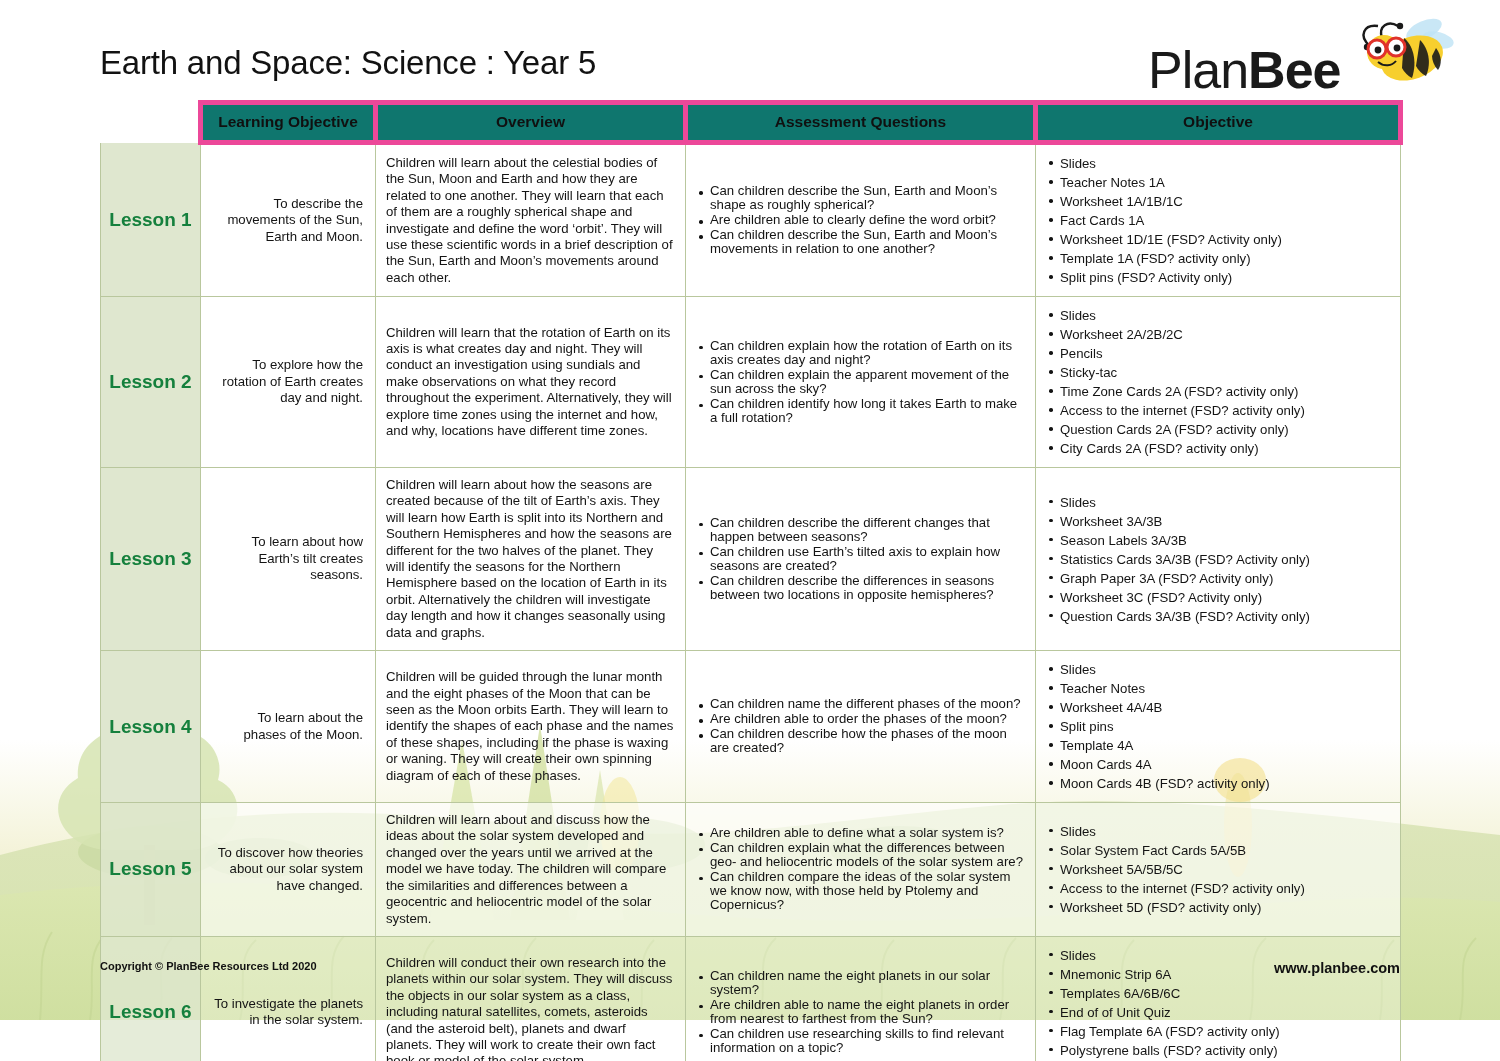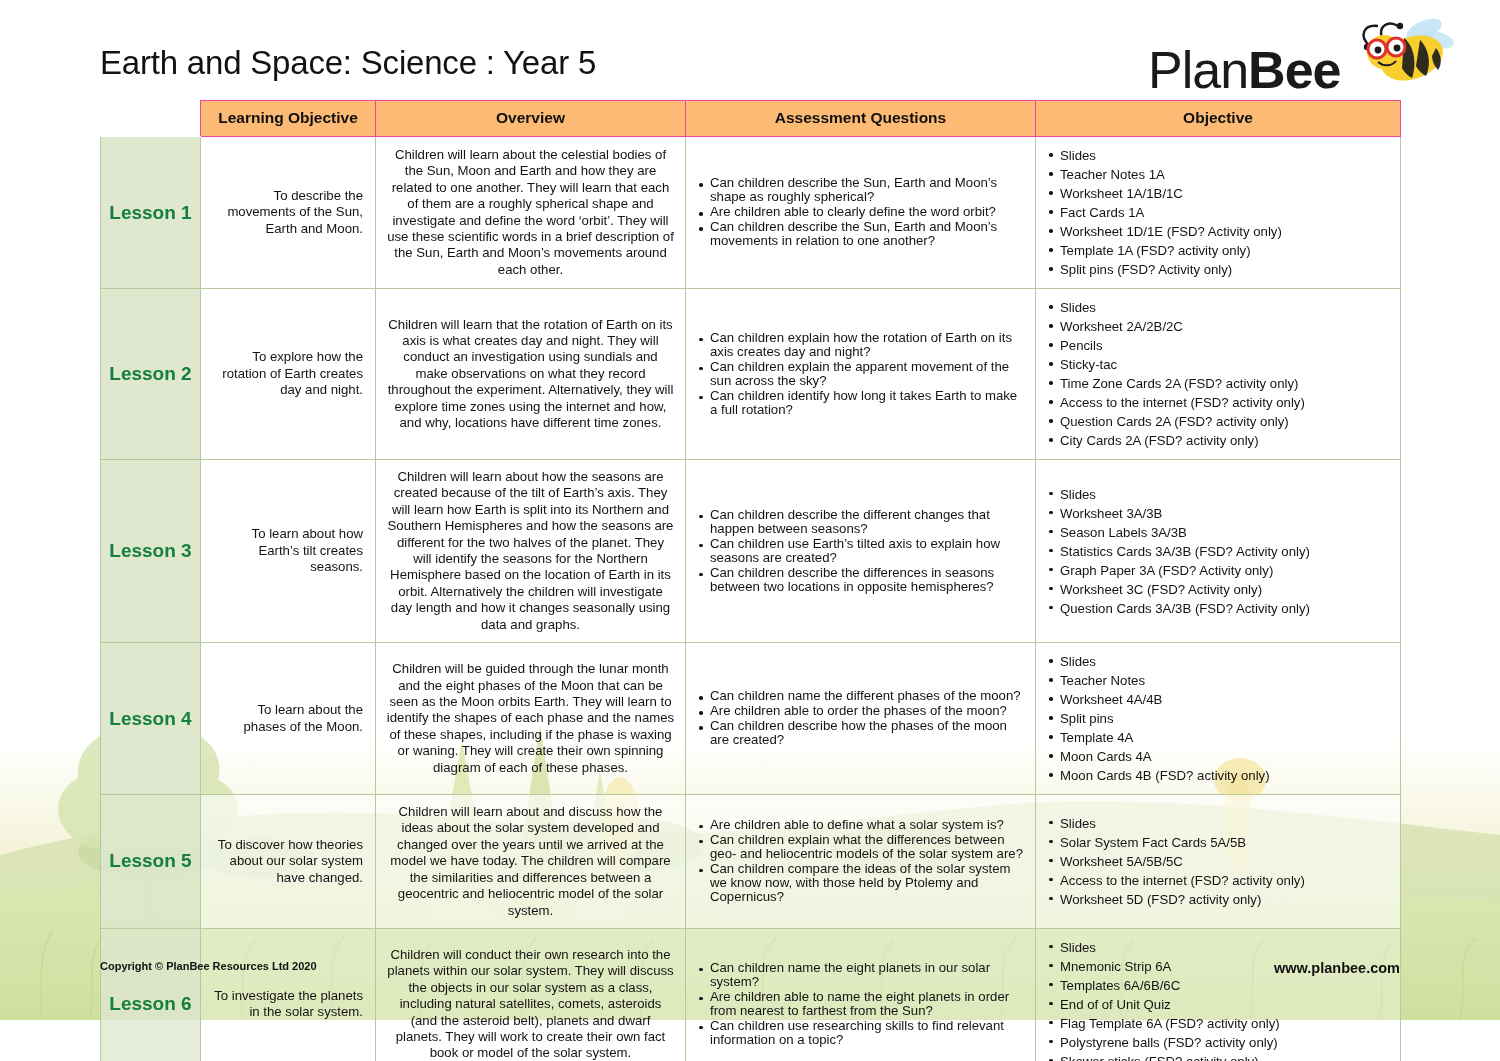--- a/index.html
+++ b/index.html
@@ -81,22 +81,22 @@
     table-layout: fixed;
   }
 
   col.c-lesson    { width: 100px; }
   col.c-objective { width: 175px; }
   col.c-overview  { width: 310px; }
   col.c-assess    { width: 350px; }
   col.c-resources { width: 365px; }
 
   thead th {
-    background: #fdba74;
-    border: 1px solid #ec4899;
+    background: #0f766e;
+    border: 5px solid #ec4899;
     font-size: 15.5px;
     font-weight: 700;
     color: #101010;
     padding: 8px 4px 9px 4px;
     text-align: center;
     vertical-align: middle;
   }
   thead th.blank {
     background: #ffffff;
     border: 0;
@@ -120,21 +120,20 @@
 
   td.objective-cell {
     text-align: right;
     font-size: 13.2px;
     line-height: 16.5px;
     color: #141414;
     padding: 8px 12px;
   }
 
   td.overview-cell {
-    text-align: center;
     font-size: 13.2px;
     line-height: 16.4px;
     color: #141414;
     padding: 9px 10px;
   }
 
   td.list-cell {
     padding: 9px 8px 9px 10px;
     vertical-align: middle;
   }

